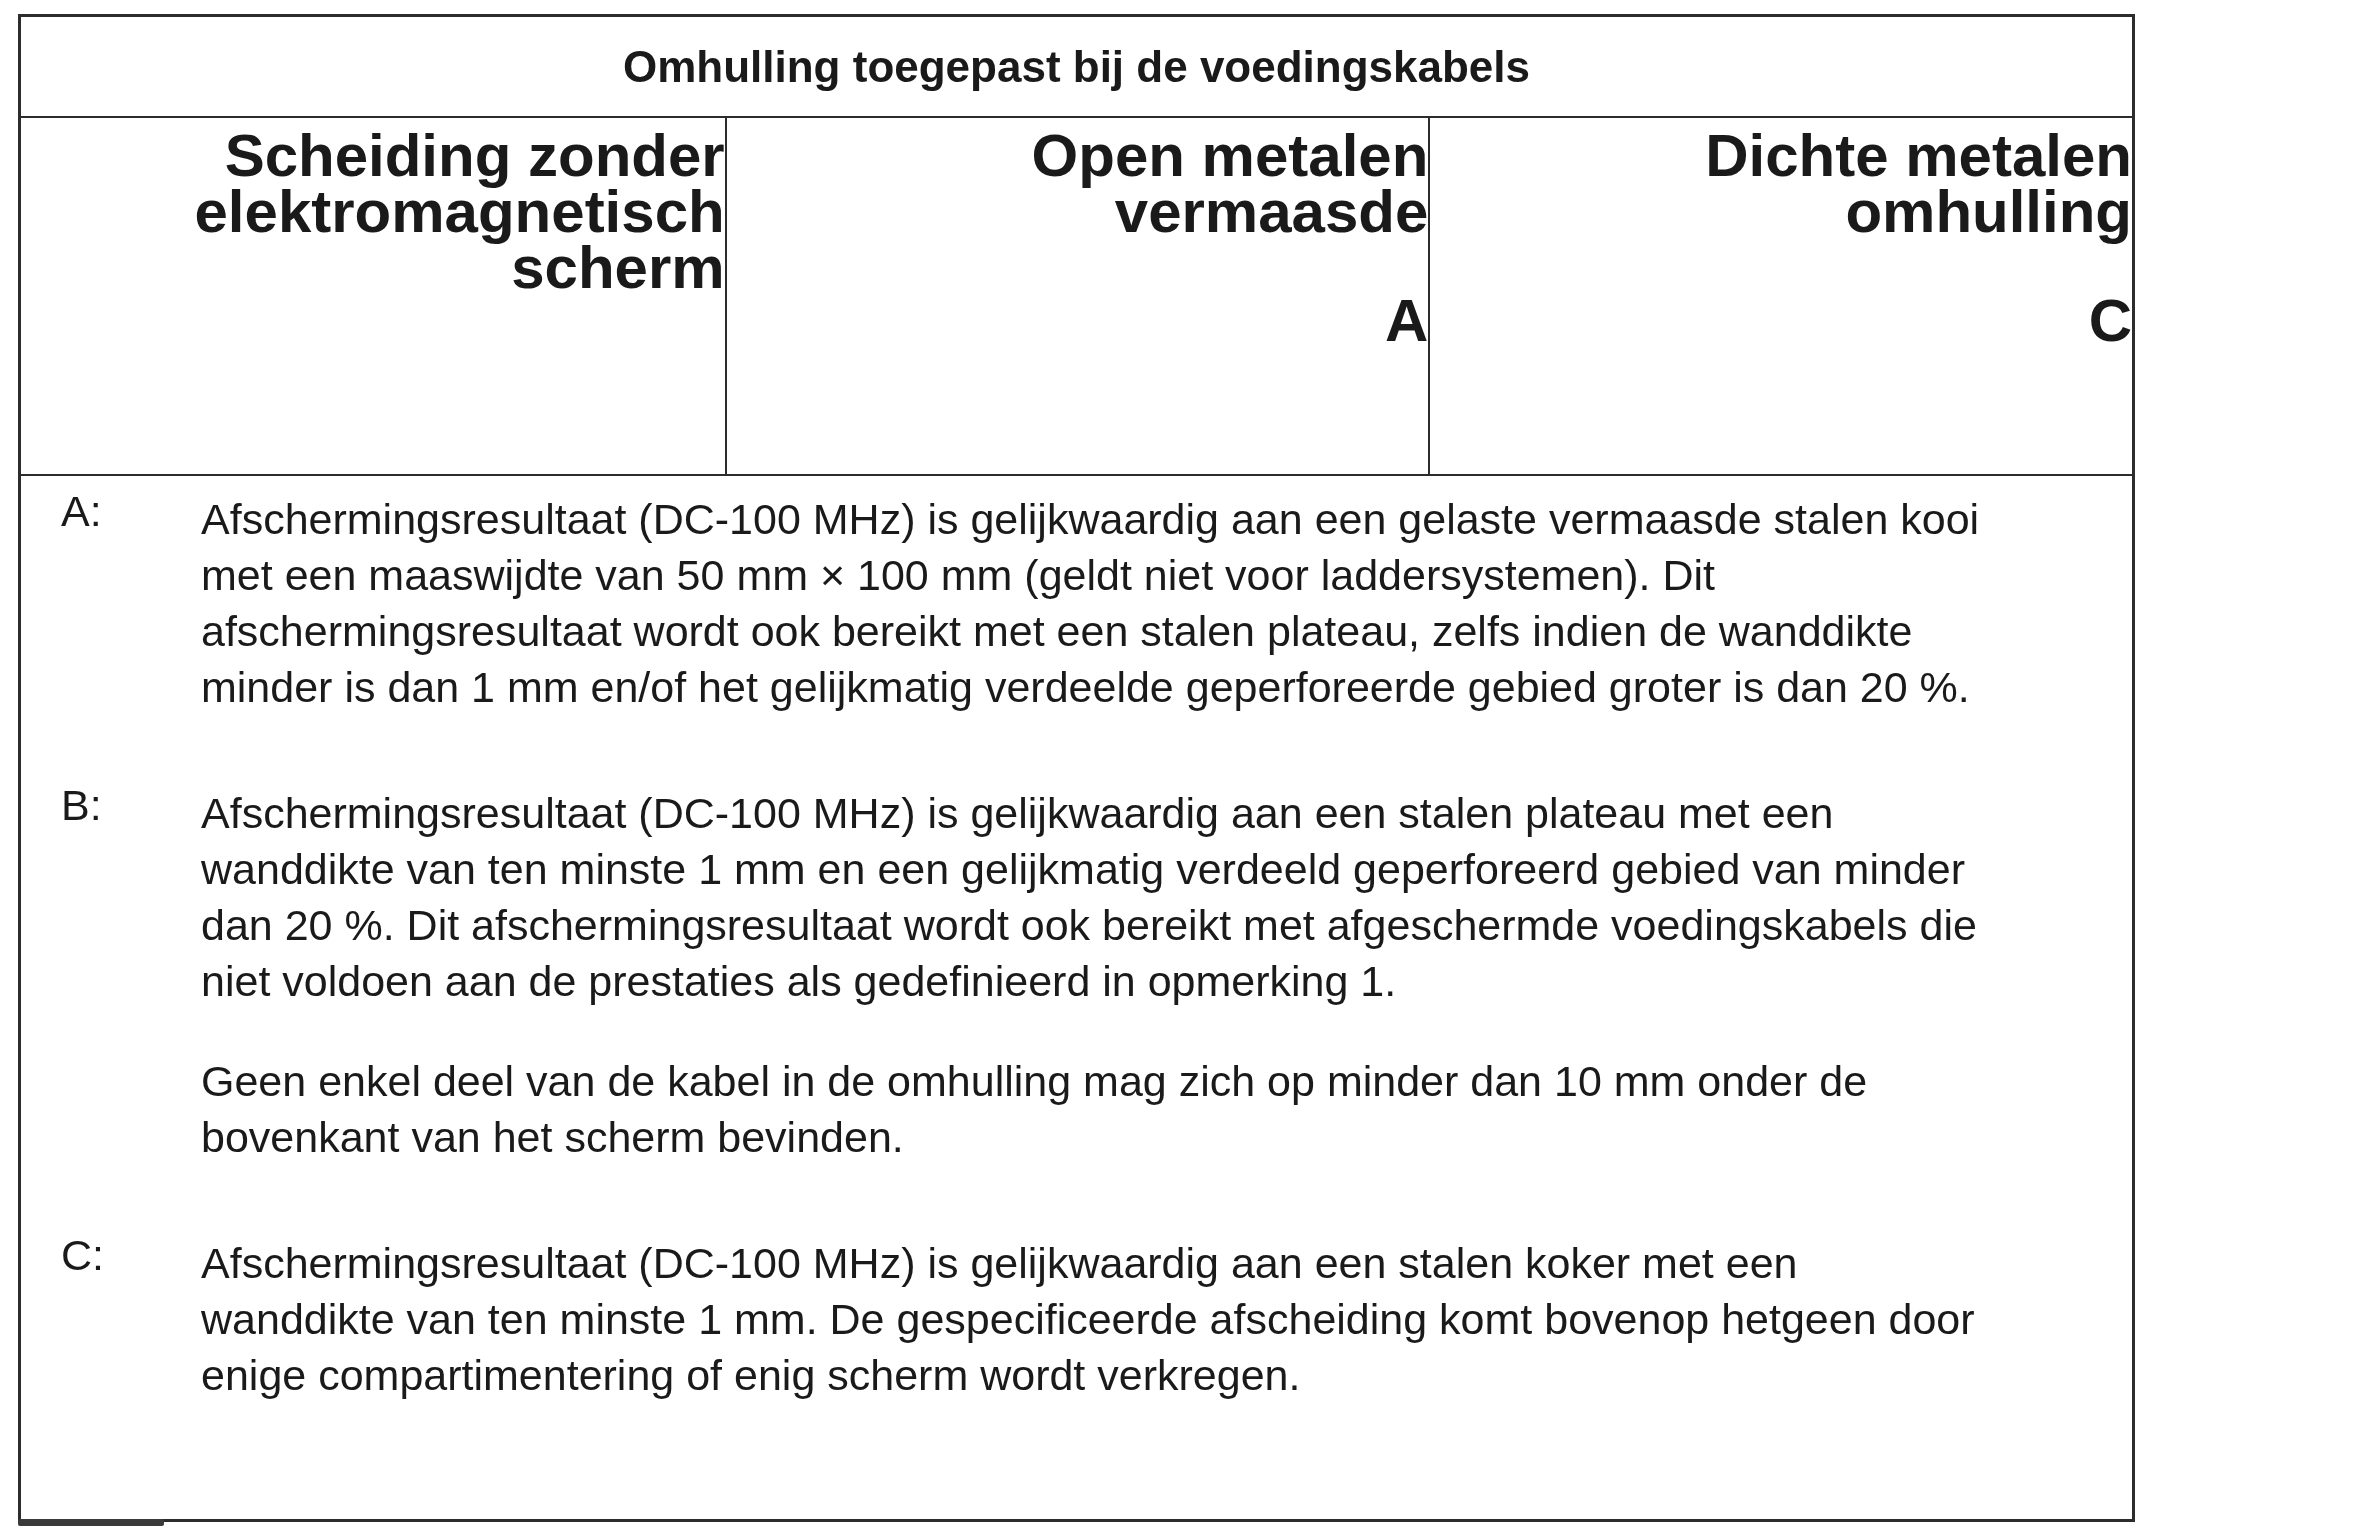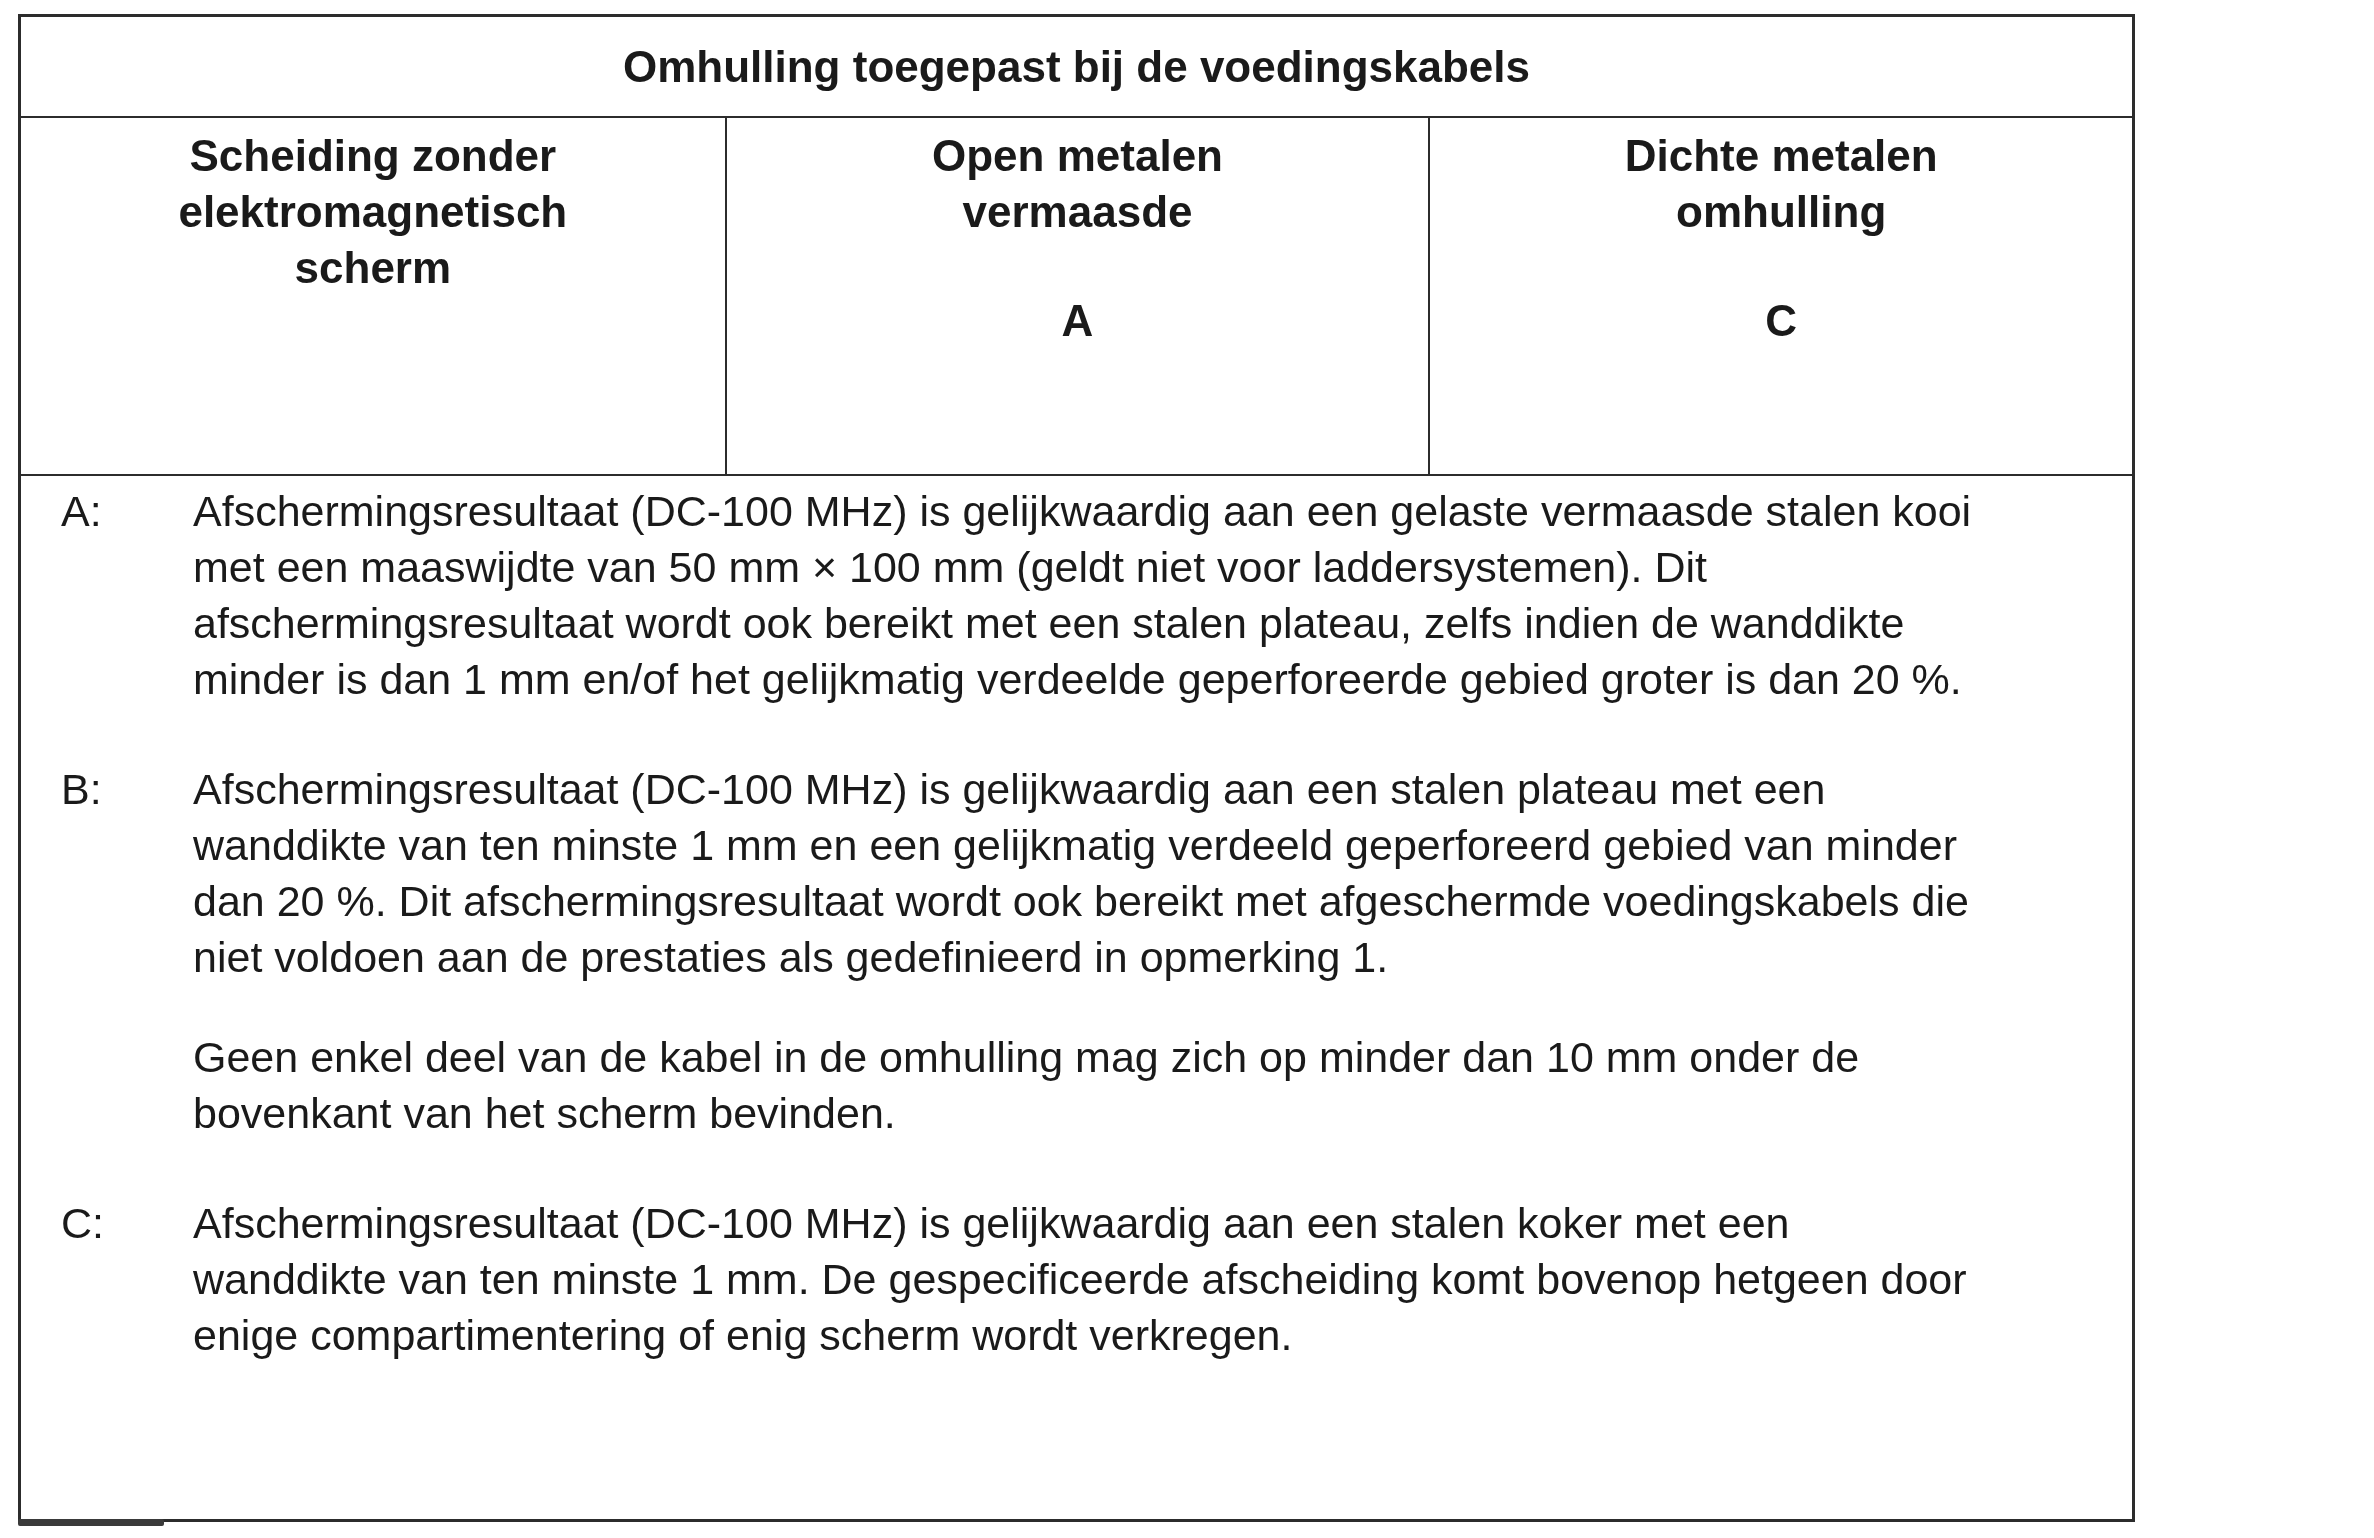--- a/index.html
+++ b/index.html
@@ -35,24 +35,24 @@
   }
   .header-row {
     height: 358px;
     flex: 0 0 358px;
     border-bottom: 2.9px solid #2c2c2c;
     display: flex;
   }
   .header-cell {
     flex: 1 1 25%;
     border-left: 2.9px solid #2c2c2c;
-    text-align: center;
+    text-align: right;
     padding-top: 9.6px;
     font-weight: bold;
-    font-size: 44px;
+    font-size: 60px;
     line-height: 56px;
   }
   .header-cell:first-child { border-left: none; }
   .header-label { white-space: pre-line; }
   .col-letter { margin-top: 53px; }
   .data-row {
     height: 102px;
     flex: 0 0 102px;
     border-bottom: 2.9px solid #2c2c2c;
     display: flex;
@@ -73,21 +73,21 @@
     line-height: 56px;
   }
   .note {
     display: grid;
     grid-template-columns: 132px 1fr;
     align-items: start;
   }
   .note + .note { margin-top: 54px; }
   .note-label { grid-column: 1; }
   .note-body { grid-column: 2; }
-  .note-body p { margin: 0; white-space: pre-line; }
+  .note-body p { margin: 8px; white-space: pre-line; }
   .note-body p + p { margin-top: 44px; }
   .scan-artifact {
     position: absolute;
     left: 18px;
     top: 1519px;
     width: 146px;
     height: 6.7px;
     background: #3a3a3a;
     border-radius: 1.9px;
   }

